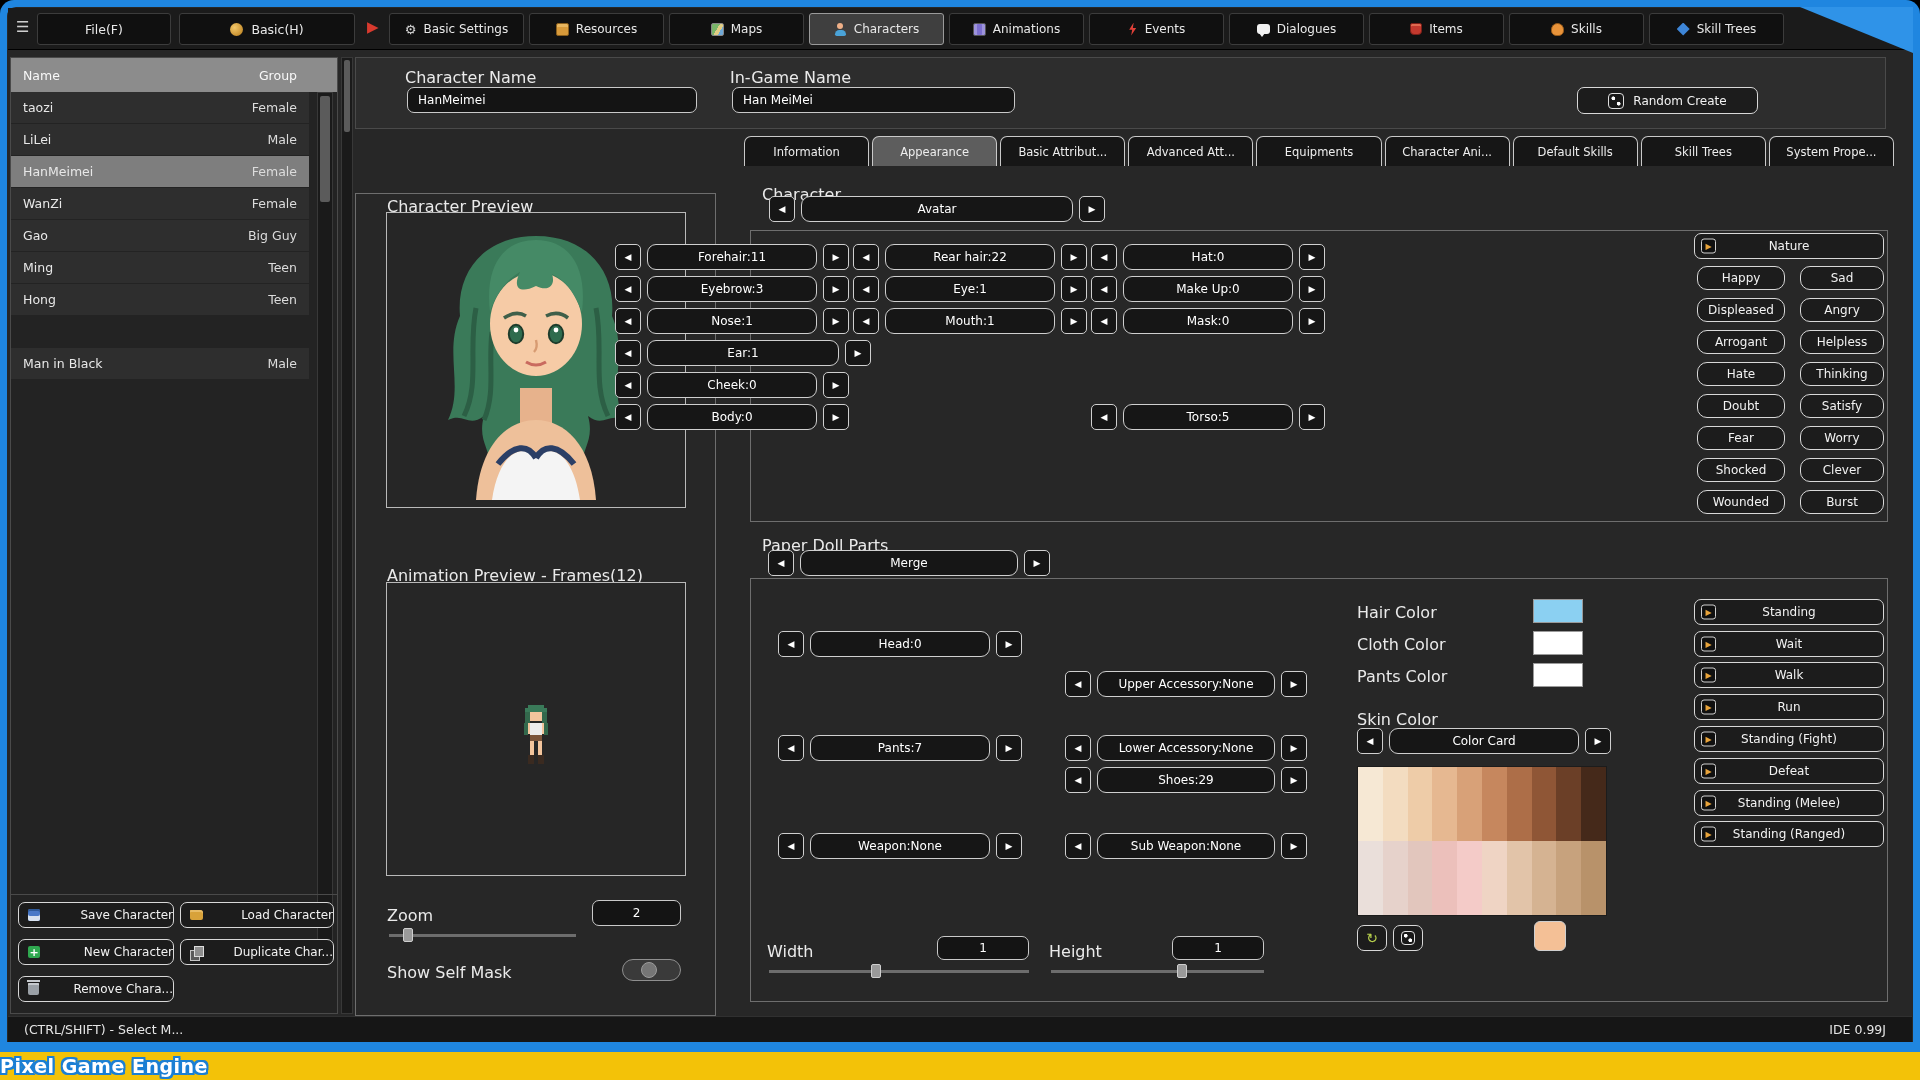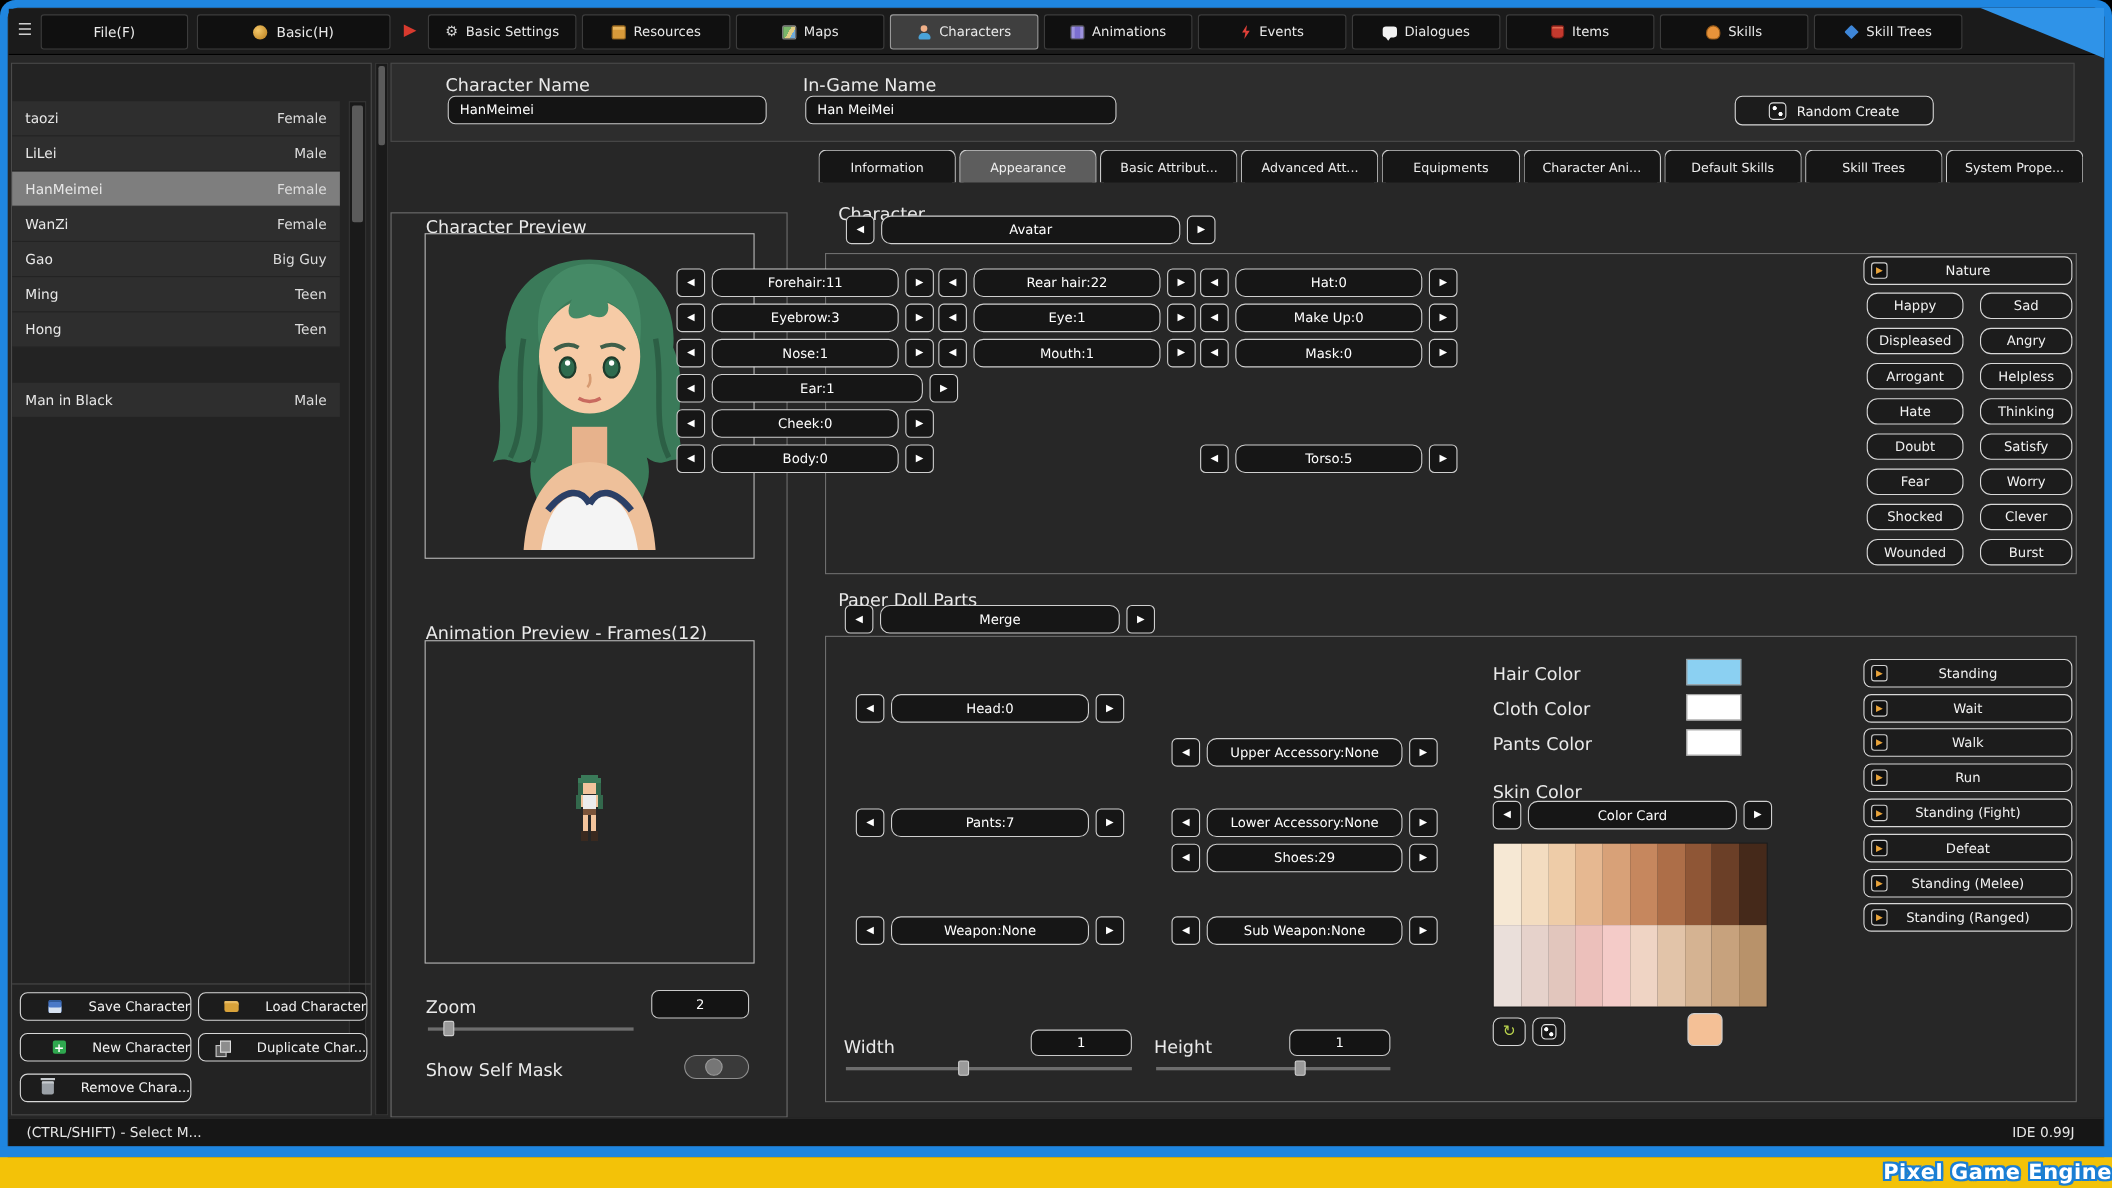--- a/index.html
+++ b/index.html
@@ -40,21 +40,21 @@
   .ic-trash::before{content:"";position:absolute;left:-1px;top:-3px;width:13px;height:2px;background:#c6cace}
   .dice{width:16px;height:16px;border:1px solid #e0e0e0;border-radius:4px;background-color:#181818;background-image:radial-gradient(circle at 31% 31%,#fff 1.6px,transparent 2.2px),radial-gradient(circle at 69% 69%,#fff 1.6px,transparent 2.2px)}
   .panel{position:absolute;border:1px solid #4a4a4a;background:#232323}
   .lheader{position:absolute;left:0;top:0;right:0;height:34px;background:#8c8c8c;display:flex;align-items:center;justify-content:space-between;padding:0 40px 0 12px;color:#f8f8f8;font-size:12.5px}
   .lrow{position:absolute;left:0;width:298px;height:32px;display:flex;align-items:center;justify-content:space-between;padding:0 12px;font-size:12.5px;background:#2e2e2e;border-bottom:1px solid #232323;cursor:pointer}
   .lrow .grp{color:#dcdcdc}
   .lrow.selected{background:#7e7e7e}
   .vscroll{position:absolute;background:#1a1a1a;border:1px solid #383838}
   .vthumb{position:absolute;left:2px;right:2px;background:#5b5b5b;border-radius:2px}
   .btn{position:absolute;background:#1c1c1c;border:1px solid #d8d8d8;border-radius:7px;color:#f2f2f2;font-size:12px;display:flex;align-items:center;justify-content:center;cursor:pointer;white-space:nowrap}
-  .btn.act{justify-content:flex-end;padding-left:9px;gap:24px}
+  .btn.act{justify-content:space-between;padding-left:9px;gap:4px}
   .pill{border-radius:10px}
   .wide .echip{position:absolute;left:6px;top:50%;transform:translateY(-50%);width:15px;height:15px;border:1px solid #cfcfcf;border-radius:3px;background:#101010;color:#e8a33a;font-size:8px;display:flex;align-items:center;justify-content:center}
   .flabel{position:absolute;font-size:16px;color:#eaeaea;white-space:nowrap}
   .input,.valbox{position:absolute;background:#141414;border:1px solid #c9c9c9;border-radius:7px;color:#fff;font-size:12px;height:26px}
   .input{padding:0 10px;font-family:"DejaVu Sans",sans-serif}
   .valbox{display:flex;align-items:center;justify-content:center}
   .etabs{position:absolute;left:744px;top:136px;width:1150px;height:30px;display:flex;gap:3px}
   .etab{flex:1;background:#161616;border:1px solid #c9c9c9;border-bottom:none;border-radius:7px 7px 0 0;color:#eee;font-size:11.5px;display:flex;align-items:center;justify-content:center;white-space:nowrap;overflow:hidden;cursor:pointer}
   .etab.active{background:#5d5d5d}
   .groupbox{position:absolute;border:1px solid #6e6e6e}
@@ -65,21 +65,21 @@
   .slider{position:absolute;height:14px}
   .slider .track{position:absolute;left:0;right:0;top:6px;height:3px;background:#6d6d6d}
   .slider .thumb{position:absolute;top:0;width:10px;height:14px;background:#9a9a9a;border:1px solid #cfcfcf;border-radius:2px;cursor:pointer}
   .toggle{position:absolute;width:59px;height:22px;border-radius:11px;background:#3a3a3a;border:1px solid #8f8f8f;cursor:pointer}
   .toggle .knob{position:absolute;left:18px;top:2px;width:16px;height:16px;border-radius:50%;background:#767676;border:1px solid #9c9c9c}
   .swatch{position:absolute;border:1px solid #9a9a9a;cursor:pointer}
   .palette{position:absolute;left:1357px;top:766px;width:250px;height:150px;display:grid;grid-template-columns:repeat(10,1fr);grid-template-rows:1fr 1fr;border:1px solid #1c1c1c}
   .pcell{cursor:pointer}
   .statusbar{position:absolute;left:8px;top:1016px;width:1904px;height:26px;background:#161616;border-top:1px solid #303030;display:flex;align-items:center;font-size:12.5px;color:#e6e6e6;padding:0 26px 0 16px;justify-content:space-between}
   .bluestrip{position:absolute;left:0;top:1042px;width:1920px;height:10px;background:#1f86e0}
-  .banner{position:absolute;left:0;top:1052px;width:1920px;height:28px;background:#f3c208;display:flex;align-items:center;justify-content:flex-end}
+  .banner{position:absolute;left:0;top:1052px;width:1920px;height:28px;background:#f3c208;display:flex;align-items:center;justify-content:flex-start}
   .banner span{font-size:19px;font-weight:bold;color:#fff;letter-spacing:.5px;
     text-shadow:-2px -2px 0 #1b7fd4,2px -2px 0 #1b7fd4,-2px 2px 0 #1b7fd4,2px 2px 0 #1b7fd4,-2px 0 0 #1b7fd4,2px 0 0 #1b7fd4,0 -2px 0 #1b7fd4,0 2px 0 #1b7fd4}
 </style>
 </head>
 <body>
 
 <div class="frame"></div>
 <div class="inner-bg"></div>
 
 <div class="titlebar"></div>
@@ -131,20 +131,24 @@
       <span class="ic ic-hand"></span>
       <span>Skills</span>
     </div>
   <div class="ntab">
       <span class="ic ic-tree"></span>
       <span>Skill Trees</span>
     </div>
 </div>
 
 <div class="panel" style="left:10px;top:57px;width:328px;height:957px">
+  <div class="lheader">
+    <span>Name</span>
+    <span>Group</span>
+  </div>
   <div class="lrow" style="top:34px">
       <span>taozi</span>
       <span class="grp">Female</span>
     </div>
   <div class="lrow" style="top:66px">
       <span>LiLei</span>
       <span class="grp">Male</span>
     </div>
   <div class="lrow selected" style="top:98px">
       <span>HanMeimei</span>

